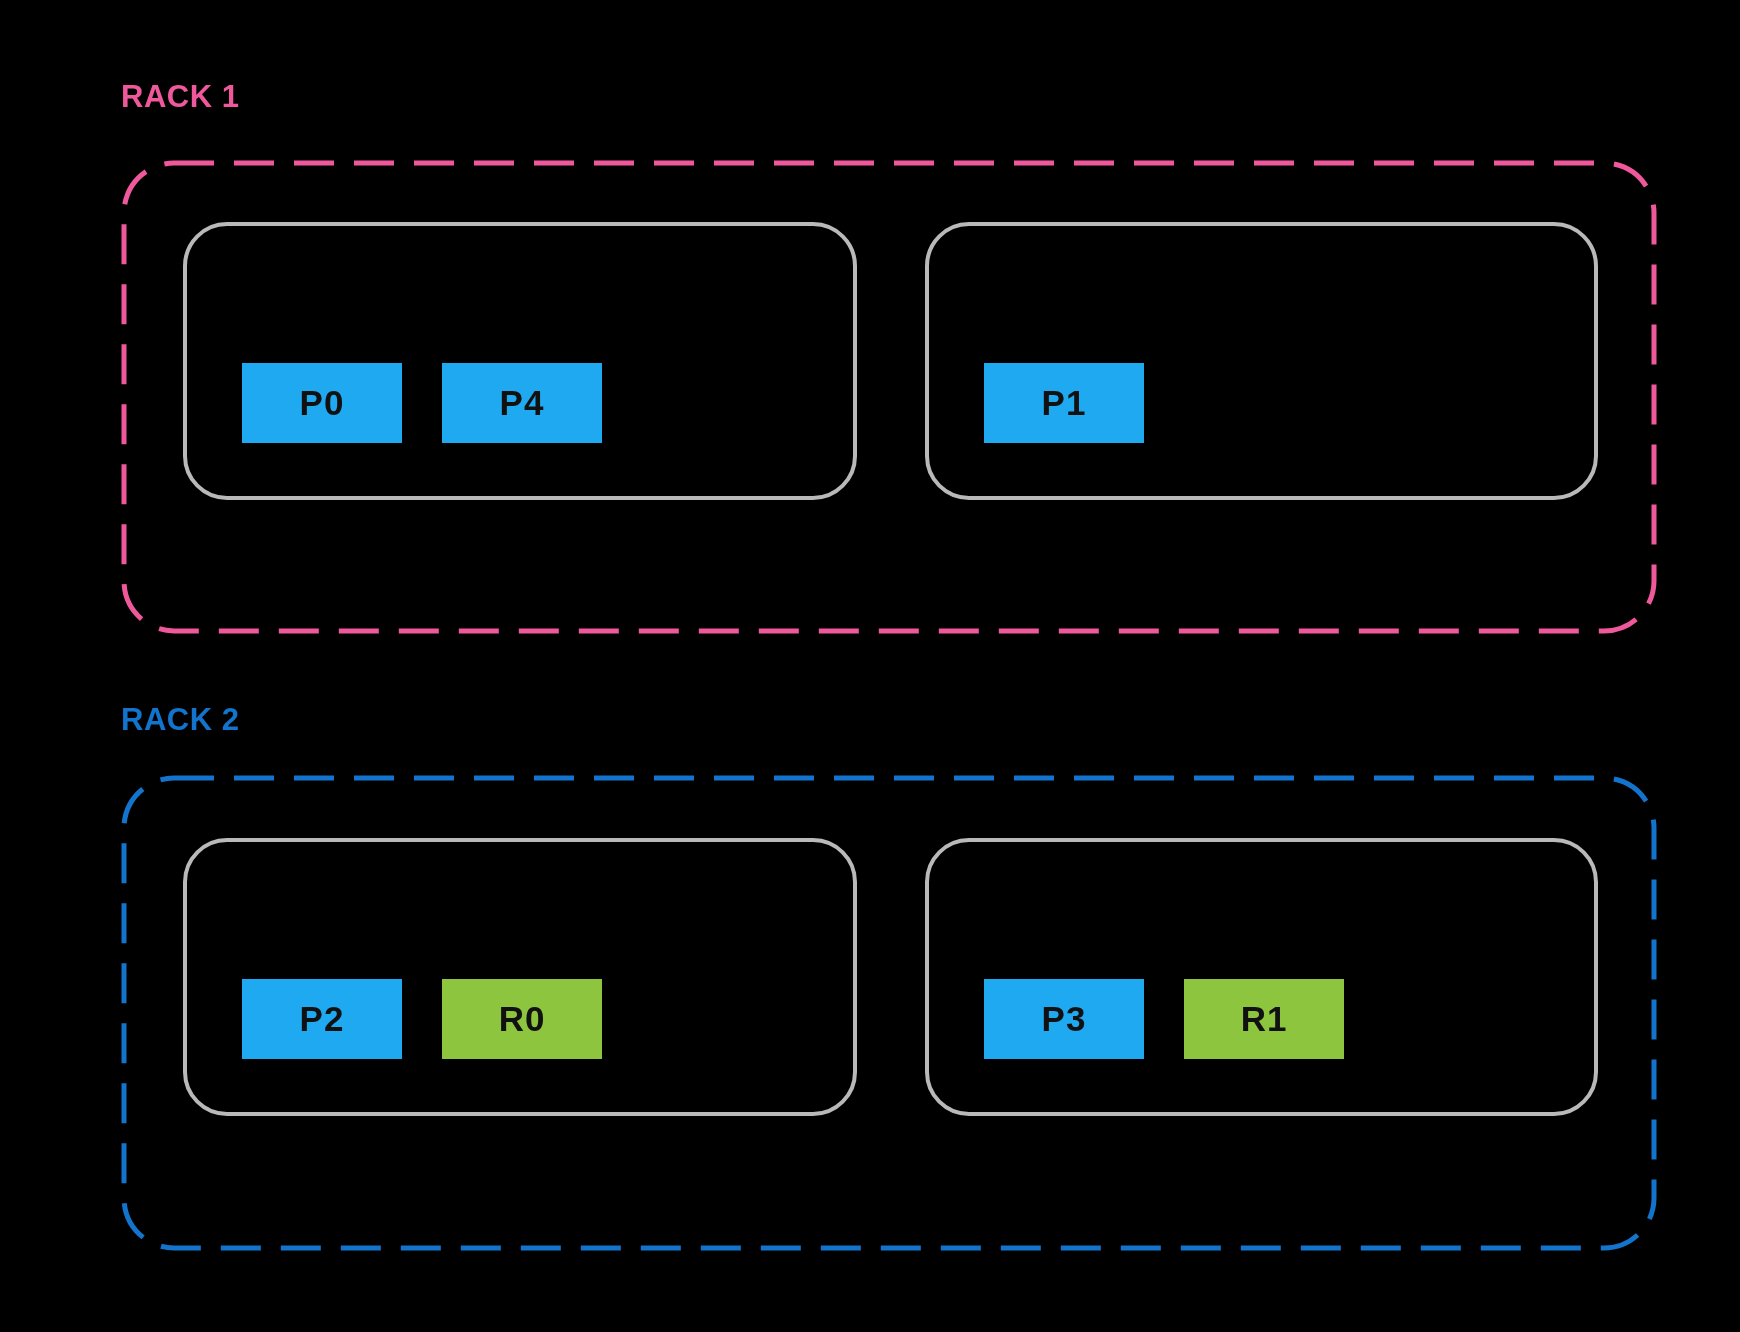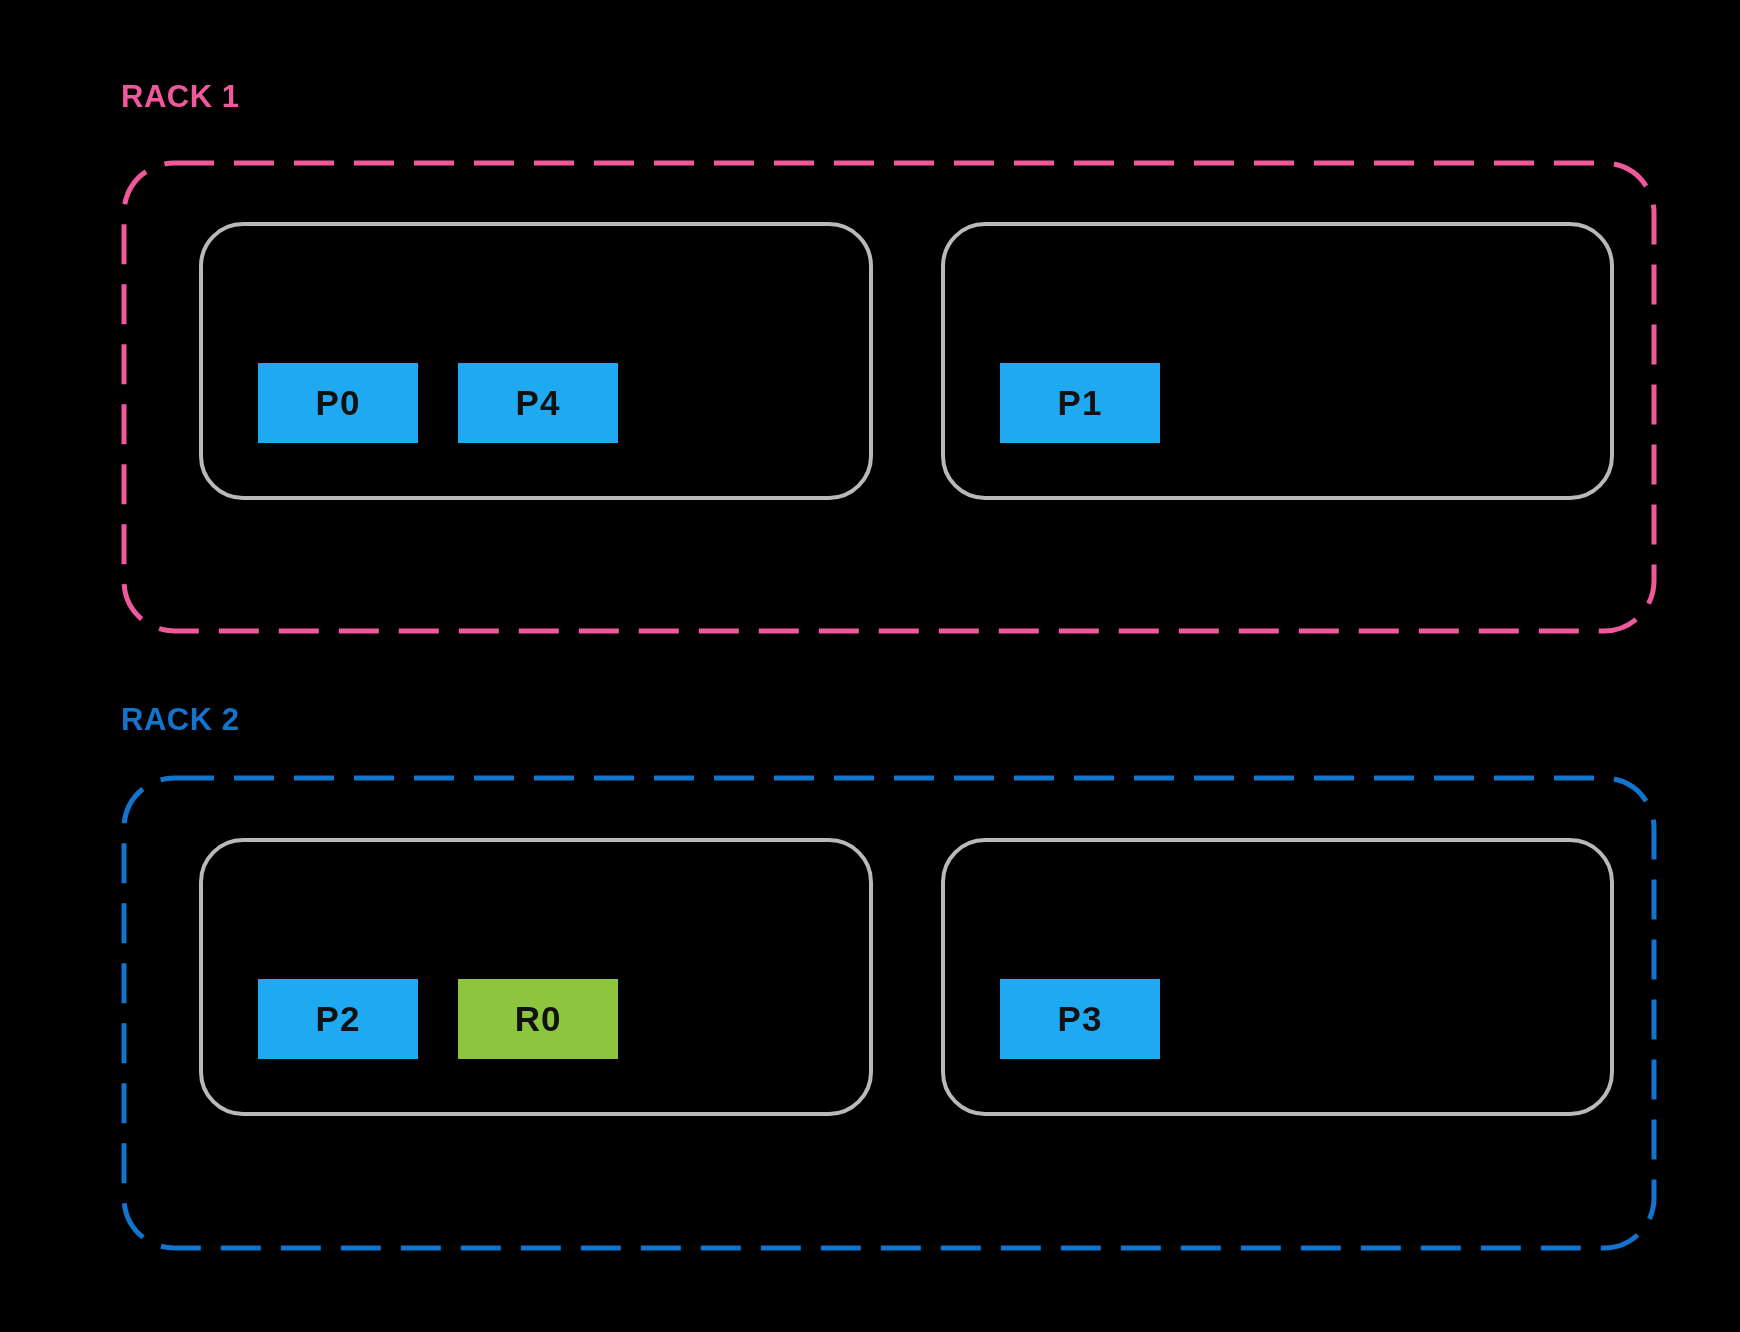--- a/index.html
+++ b/index.html
@@ -27,21 +27,20 @@
     left: 121px;
     pointer-events: none;
   }
   .host {
     position: absolute;
     box-sizing: border-box;
     height: 278px;
     border: 4px solid #B9B9B9;
     border-radius: 44px;
     background: transparent;
-    margin-left: 16px;
   }
   .nodes {
     display: flex;
     gap: 40px;
     padding: 137px 0 0 55px;
   }
   .node {
     width: 160px;
     height: 80px;
     display: flex;
@@ -99,14 +98,15 @@
 <div id="rack2-host1" class="host">
   <div class="nodes">
       <div class="node" style="background: rgb(31, 169, 240); color: rgb(17, 17, 17);">P2</div>
       <div class="node" style="background: rgb(141, 198, 62); color: rgb(17, 17, 17);">R0</div>
     </div>
 </div>
 
 <div id="rack2-host2" class="host">
   <div class="nodes">
       <div class="node" style="background: rgb(31, 169, 240); color: rgb(17, 17, 17);">P3</div>
+      <div class="node" style="background: rgb(141, 198, 62); color: rgb(17, 17, 17);">R1</div>
     </div>
 </div>
 
 </body></html>

